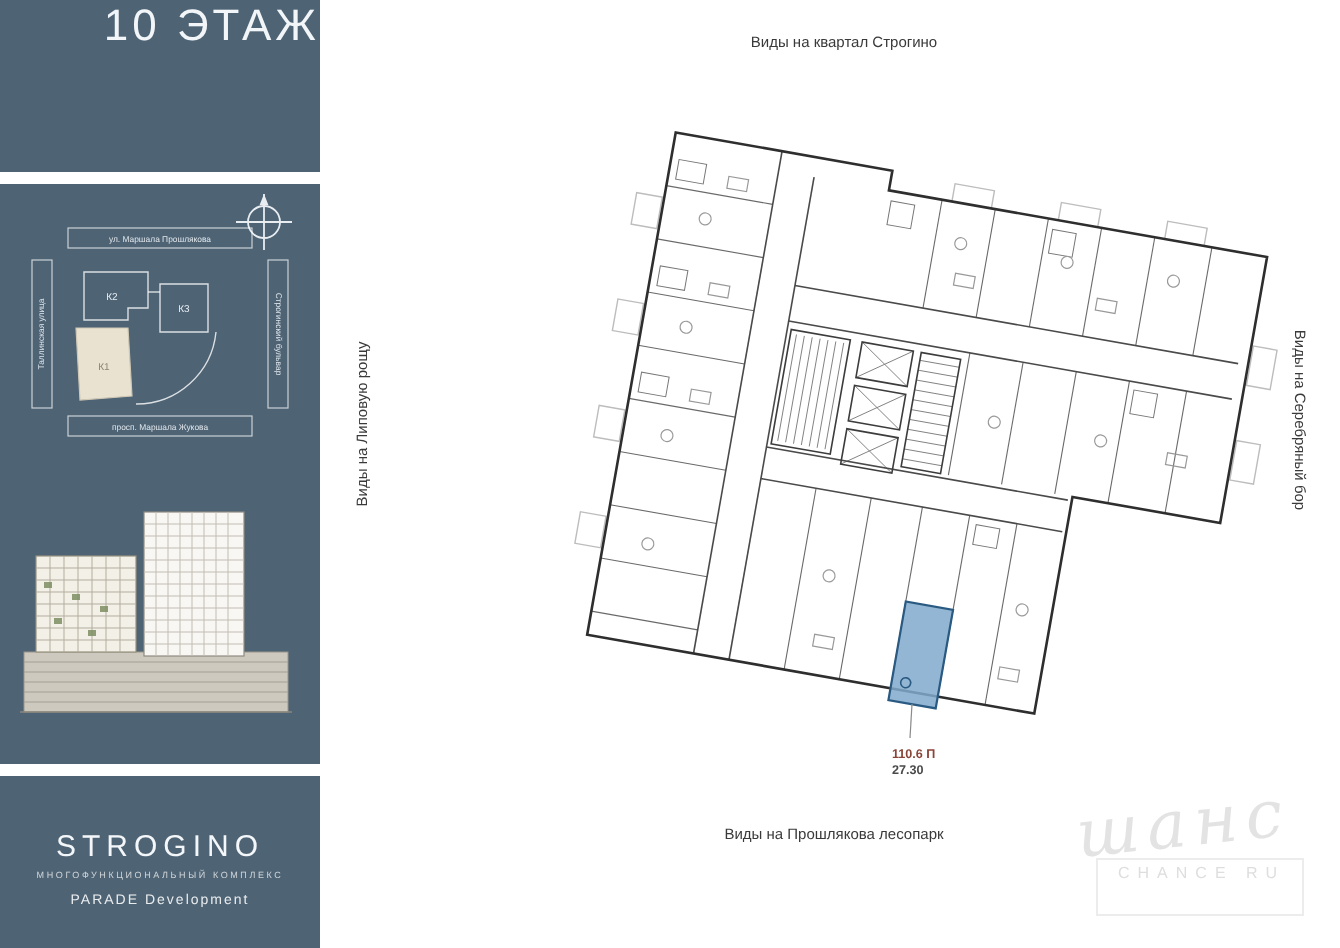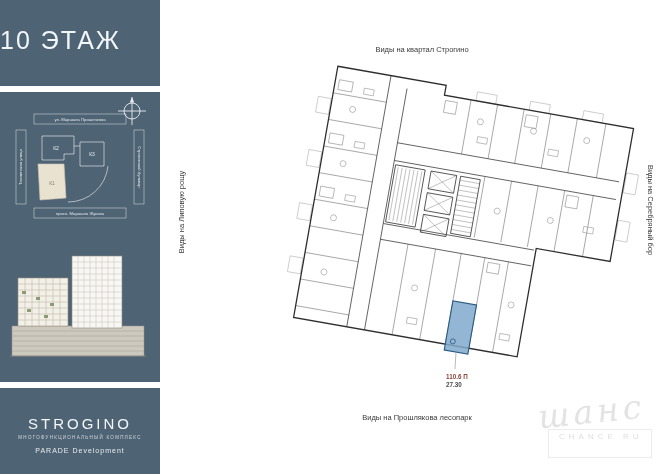--- a/index.html
+++ b/index.html
@@ -1,30 +1,30 @@
 <!DOCTYPE html>
 <html><head>
 <meta charset="utf-8">
 <style>
   html,body{margin:0;padding:0;}
   body{width:670px;height:474px;position:relative;background:#fff;
        font-family:"Liberation Sans",sans-serif;overflow:hidden;}
   .panel{position:absolute;left:0;width:160px;background:#4e6374;color:#eef2f5;}
   .panel-header{top:0;height:86px;}
-  .panel-header .floor-title{font-size:25px;letter-spacing:2px;text-align:left;
-       padding-top:26px;color:#f2f6f9;font-weight:400;}
+  .panel-header .floor-title{font-size:22px;letter-spacing:2px;text-align:right;
+       color:#f2f6f9;font-weight:400;}
   .panel-mid{top:92px;height:290px;}
   .panel-footer{top:388px;height:106px;display:flex;flex-direction:column;
        align-items:center;justify-content:flex-start;padding-top:27px;box-sizing:border-box;}
   .brand-name{font-size:15px;letter-spacing:3px;color:#f4f7f9;font-weight:400;}
   .brand-subtitle{font-size:4.5px;letter-spacing:1.3px;color:rgba(255,255,255,.72);margin-top:3px;}
   .brand-dev{font-size:7px;letter-spacing:1px;color:rgba(255,255,255,.88);margin-top:7px;}
   .abs{position:absolute;}
   .view-label{position:absolute;font-size:7.5px;color:#3a3a3a;white-space:nowrap;}
-  .view-top{left:422px;top:21px;transform:translate(-50%,-50%);margin-top:28px;}
+  .view-top{left:422px;top:21px;transform:translate(-50%,-50%);}
   .view-bottom{left:417px;top:417px;transform:translate(-50%,-50%);}
   .view-left{left:181px;top:212px;transform:translate(-50%,-50%) rotate(-90deg);}
   .view-right{left:650px;top:210px;transform:translate(-50%,-50%) rotate(90deg);}
   .watermark-script{position:absolute;left:538px;top:392px;font-family:"DejaVu Serif",serif;
        font-style:italic;font-size:33px;color:#e3e3e3;transform:rotate(-6deg);letter-spacing:4px;}
   .watermark-caption{position:absolute;left:548px;top:429px;font-size:8px;letter-spacing:4px;
        color:#dedede;border:1.5px solid #ececec;padding:2px 8px 16px 10px;}
   svg text{font-family:"Liberation Sans",sans-serif;}
 </style>
 </head>

